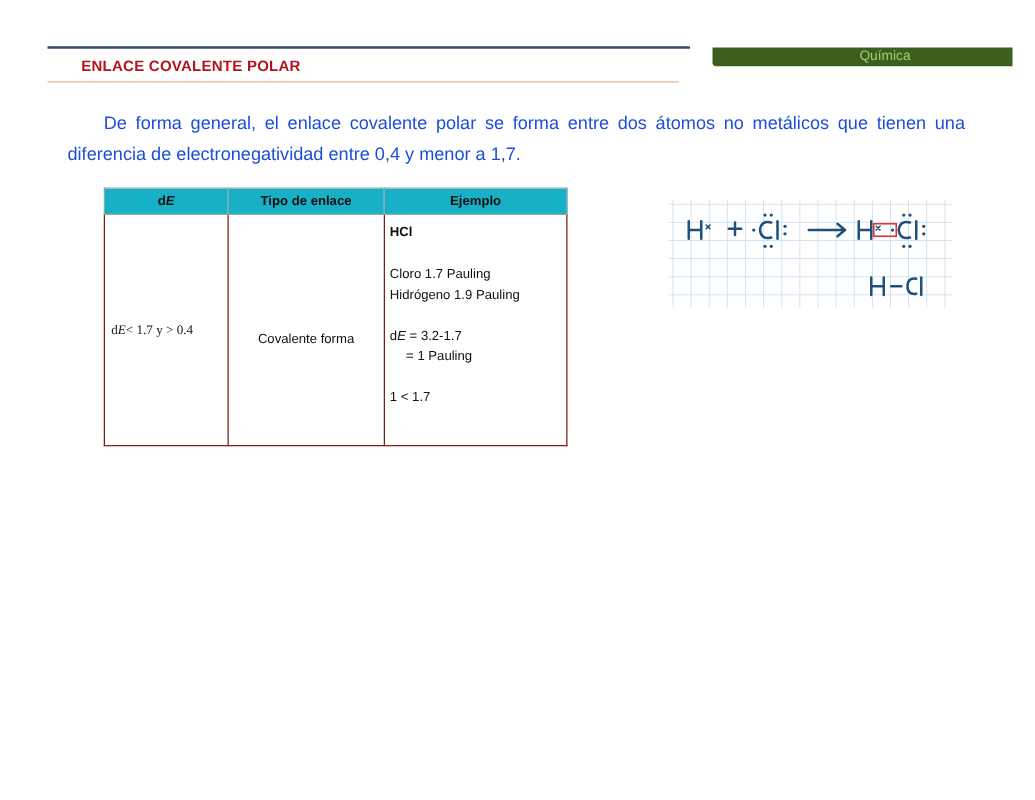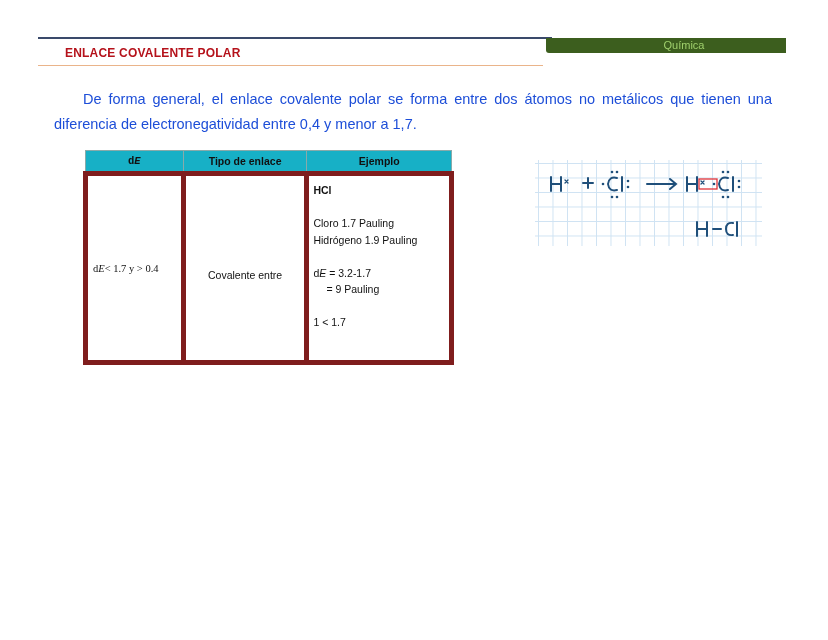--- a/index.html
+++ b/index.html
@@ -2,21 +2,21 @@
 <html><head>
 <meta charset="utf-8">
 <style>
   html, body { margin: 0; padding: 0; }
   body {
     width: 828px; height: 640px; background: #ffffff; position: relative; overflow: hidden;
     font-family: "Liberation Sans", sans-serif; color: #111;
   }
   .top-rule { position: absolute; left: 38px; top: 37px; width: 514px; height: 2px; background: #3a4a6b; }
   .subject-tab {
-    position: absolute; left: 546px; top: 38px; width: 240px; height: 15px; background: #3c5e1e;
+    position: absolute; left: 570px; top: 38px; width: 240px; height: 15px; background: #3c5e1e;
     border-bottom-left-radius: 3px;
     color: #9fcf6c; font-size: 11px; line-height: 15px; text-align: center;
   }
   .subject-tab span { position: relative; left: 18px; }
   .section-title {
     position: absolute; left: 65px; top: 46px; font-size: 12px; font-weight: bold; color: #b5121b;
     letter-spacing: 0.2px;
   }
   .title-rule { position: absolute; left: 38px; top: 65px; width: 505px; height: 1px; background: #eab48a; }
   .paragraph {
@@ -27,23 +27,23 @@
 
   table.bond-table {
     position: absolute; left: 83px; top: 150px; width: 371px; border-collapse: collapse;
     font-size: 10.5px; color: #111;
   }
   table.bond-table th {
     background: #17b0c6; color: #111; font-weight: bold; height: 20px; padding: 0;
     border: 1px solid #8aa; font-size: 10.5px;
   }
   table.bond-table td {
-    border: 5px solid #7f1d1d; vertical-align: middle; padding: 0; height: 170px;
+    border: 1px solid #7f1d1d; vertical-align: middle; padding: 0; height: 170px;
   }
-  .c1 { width: 93px; font-family: Liberation Mono, monospace; } .c2 { width: 118px; } .c3 { width: 138px; }
+  .c1 { width: 93px; } .c2 { width: 118px; } .c3 { width: 138px; }
   .de-cell { padding-left: 5px !important; font-family: Liberation Serif, serif; }
   .type-cell { text-align: center; padding-top: 14px !important; }
   .example-cell { vertical-align: top !important; padding: 6px 4px 0 4px !important; }
   .example-cell div { line-height: 16.5px; min-height: 16.5px; }
   .bold { font-weight: bold; }
   .indent2 { padding-left: 13px; }
   i { font-style: italic; }
 
   .lewis {
     position: absolute; left: 535px; top: 160px; width: 227px; height: 86px;
@@ -70,29 +70,29 @@
   <thead>
     <tr>
       <th class="c1"><span>d</span><i>E</i></th>
       <th class="c2">Tipo de enlace</th>
       <th class="c3">Ejemplo</th>
     </tr>
   </thead>
   <tbody>
     <tr>
       <td class="de-cell"><span>d</span><i>E</i><span>&lt; 1.7 y  &gt; 0.4</span></td>
-      <td class="type-cell">Covalente entre</td>
+      <td class="type-cell">Covalente forma</td>
       <td class="example-cell">
         <div class="bold">HCl</div>
         <div></div>
         <div>Cloro 1.7 Pauling</div>
         <div>Hidrógeno 1.9 Pauling</div>
         <div></div>
         <div><span>d</span><i>E</i><span> = 3.2-1.7</span></div>
-        <div class="indent2">= 9 Pauling</div>
+        <div class="indent2">= 1 Pauling</div>
         <div></div>
         <div>1 &lt; 1.7</div>
       </td>
     </tr>
   </tbody>
 </table>
 
 <div class="lewis">
   <svg width="227" height="86" viewBox="0 0 227 86">
     <g fill="none" stroke="#1f4f7a" stroke-width="2" stroke-linecap="round">

